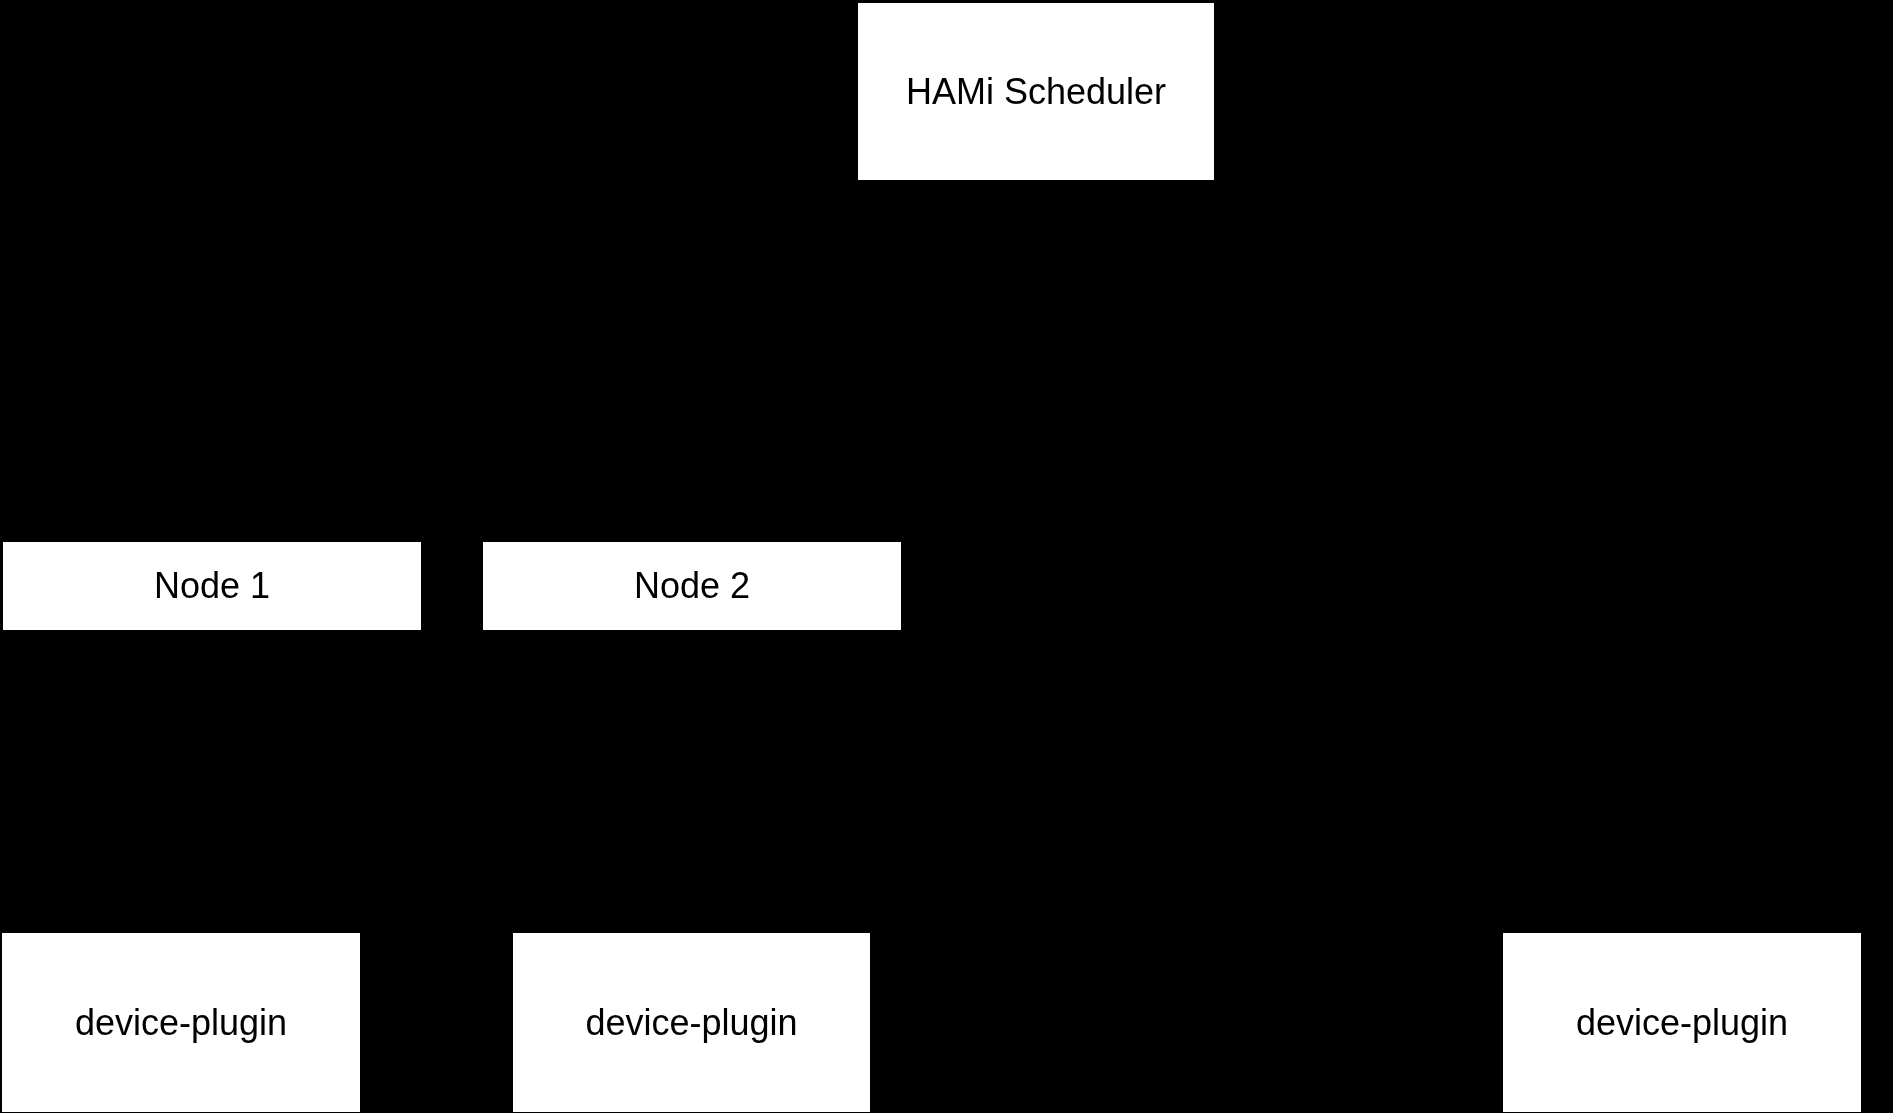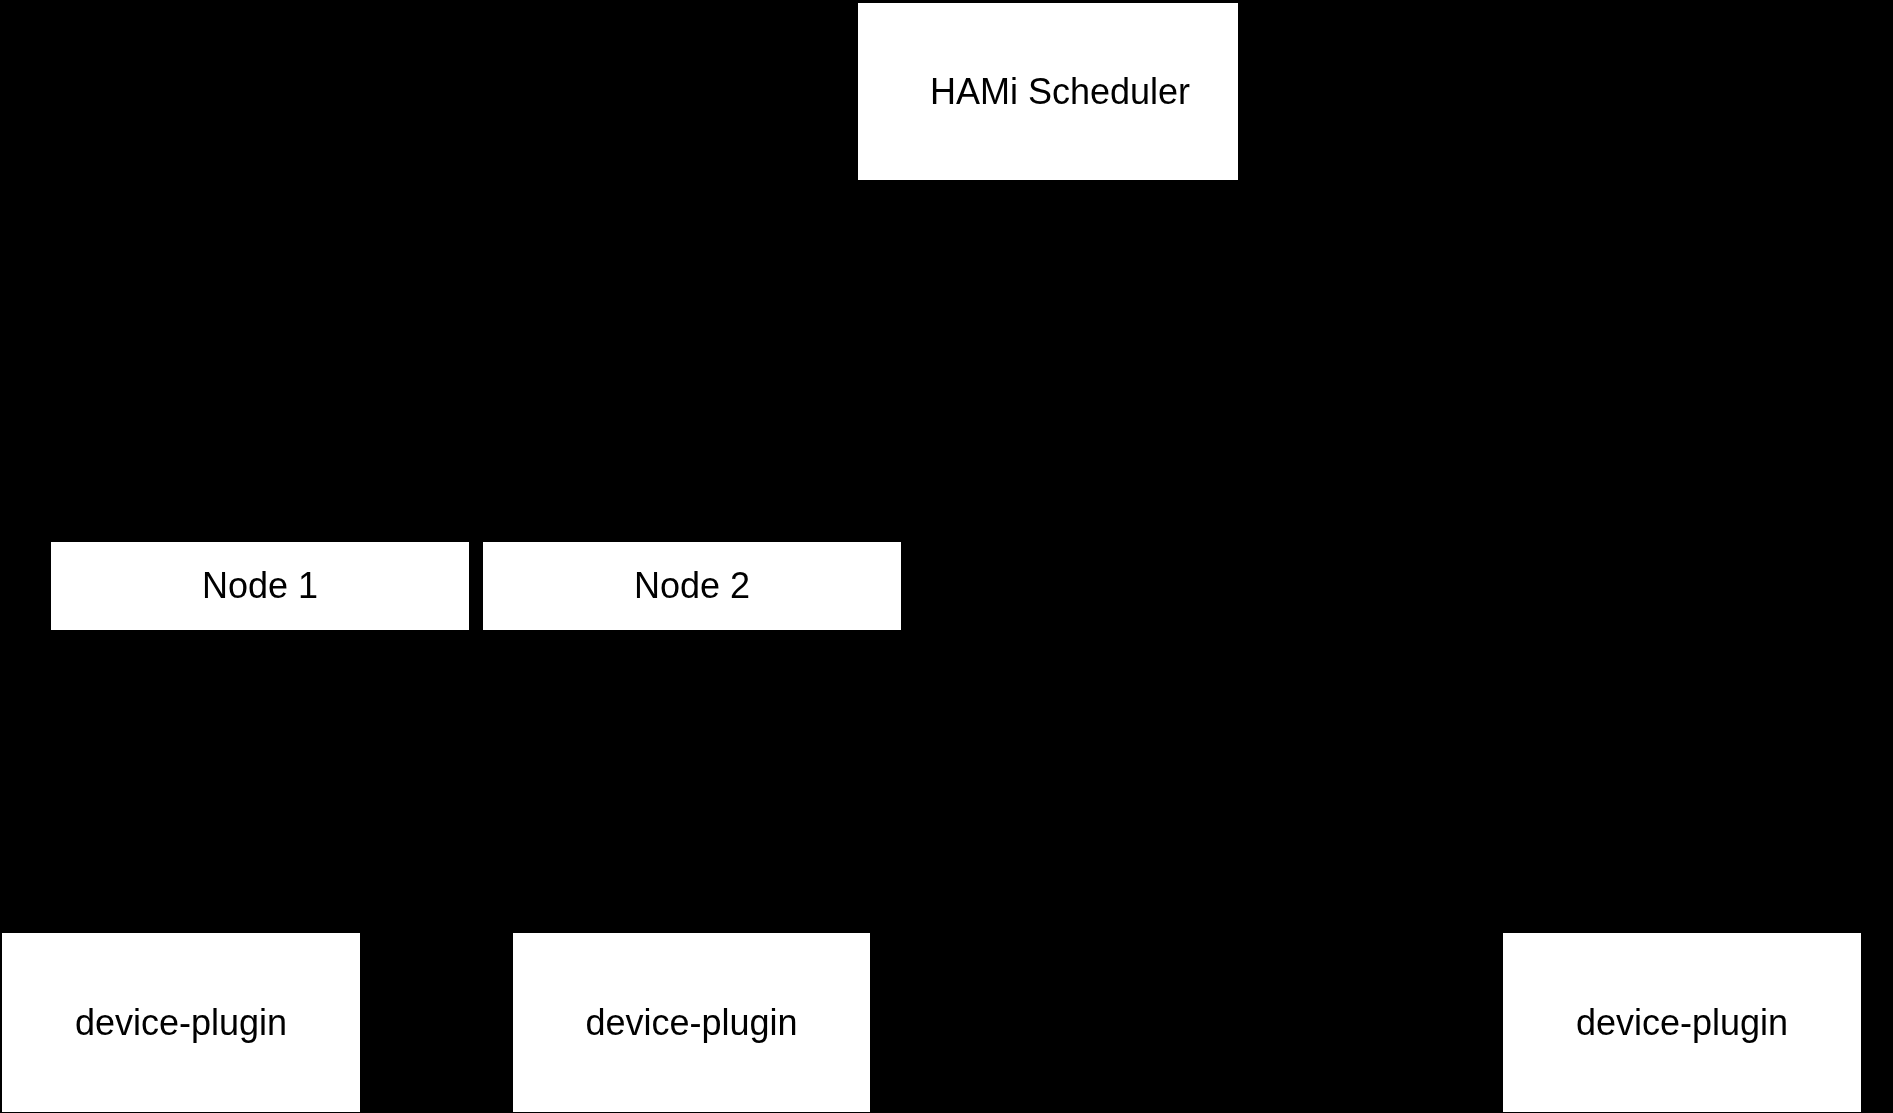--- a/index.html
+++ b/index.html
@@ -19,22 +19,22 @@
     position: absolute;
     background: #ffffff;
     color: #000000;
     display: flex;
     align-items: center;
     justify-content: center;
     font-size: 36px;
     line-height: 1;
     white-space: nowrap;
   }
-  .scheduler       { left: 858px;  top: 3px;   width: 356px; height: 177px; padding-left: 24px; }
-  .node-1          { left: 3px;    top: 542px; width: 418px; height: 88px; margin-left: 48px; }
+  .scheduler       { left: 858px;  top: 3px;   width: 356px; height: 177px; }
+  .node-1          { left: 3px;    top: 542px; width: 418px; height: 88px; }
   .node-2          { left: 483px;  top: 542px; width: 418px; height: 88px; align-items: center; }
   .node-n          { left: 1473px; top: 542px; width: 420px; height: 88px; }
   .device-plugin-1 { left: 2px;    top: 933px; width: 358px; height: 179px; }
   .device-plugin-2 { left: 513px;  top: 933px; width: 357px; height: 179px; }
   .device-plugin-n { left: 1503px; top: 933px; width: 358px; height: 179px; }
 </style>
 </head>
 <body>
 
 <div class="canvas">

